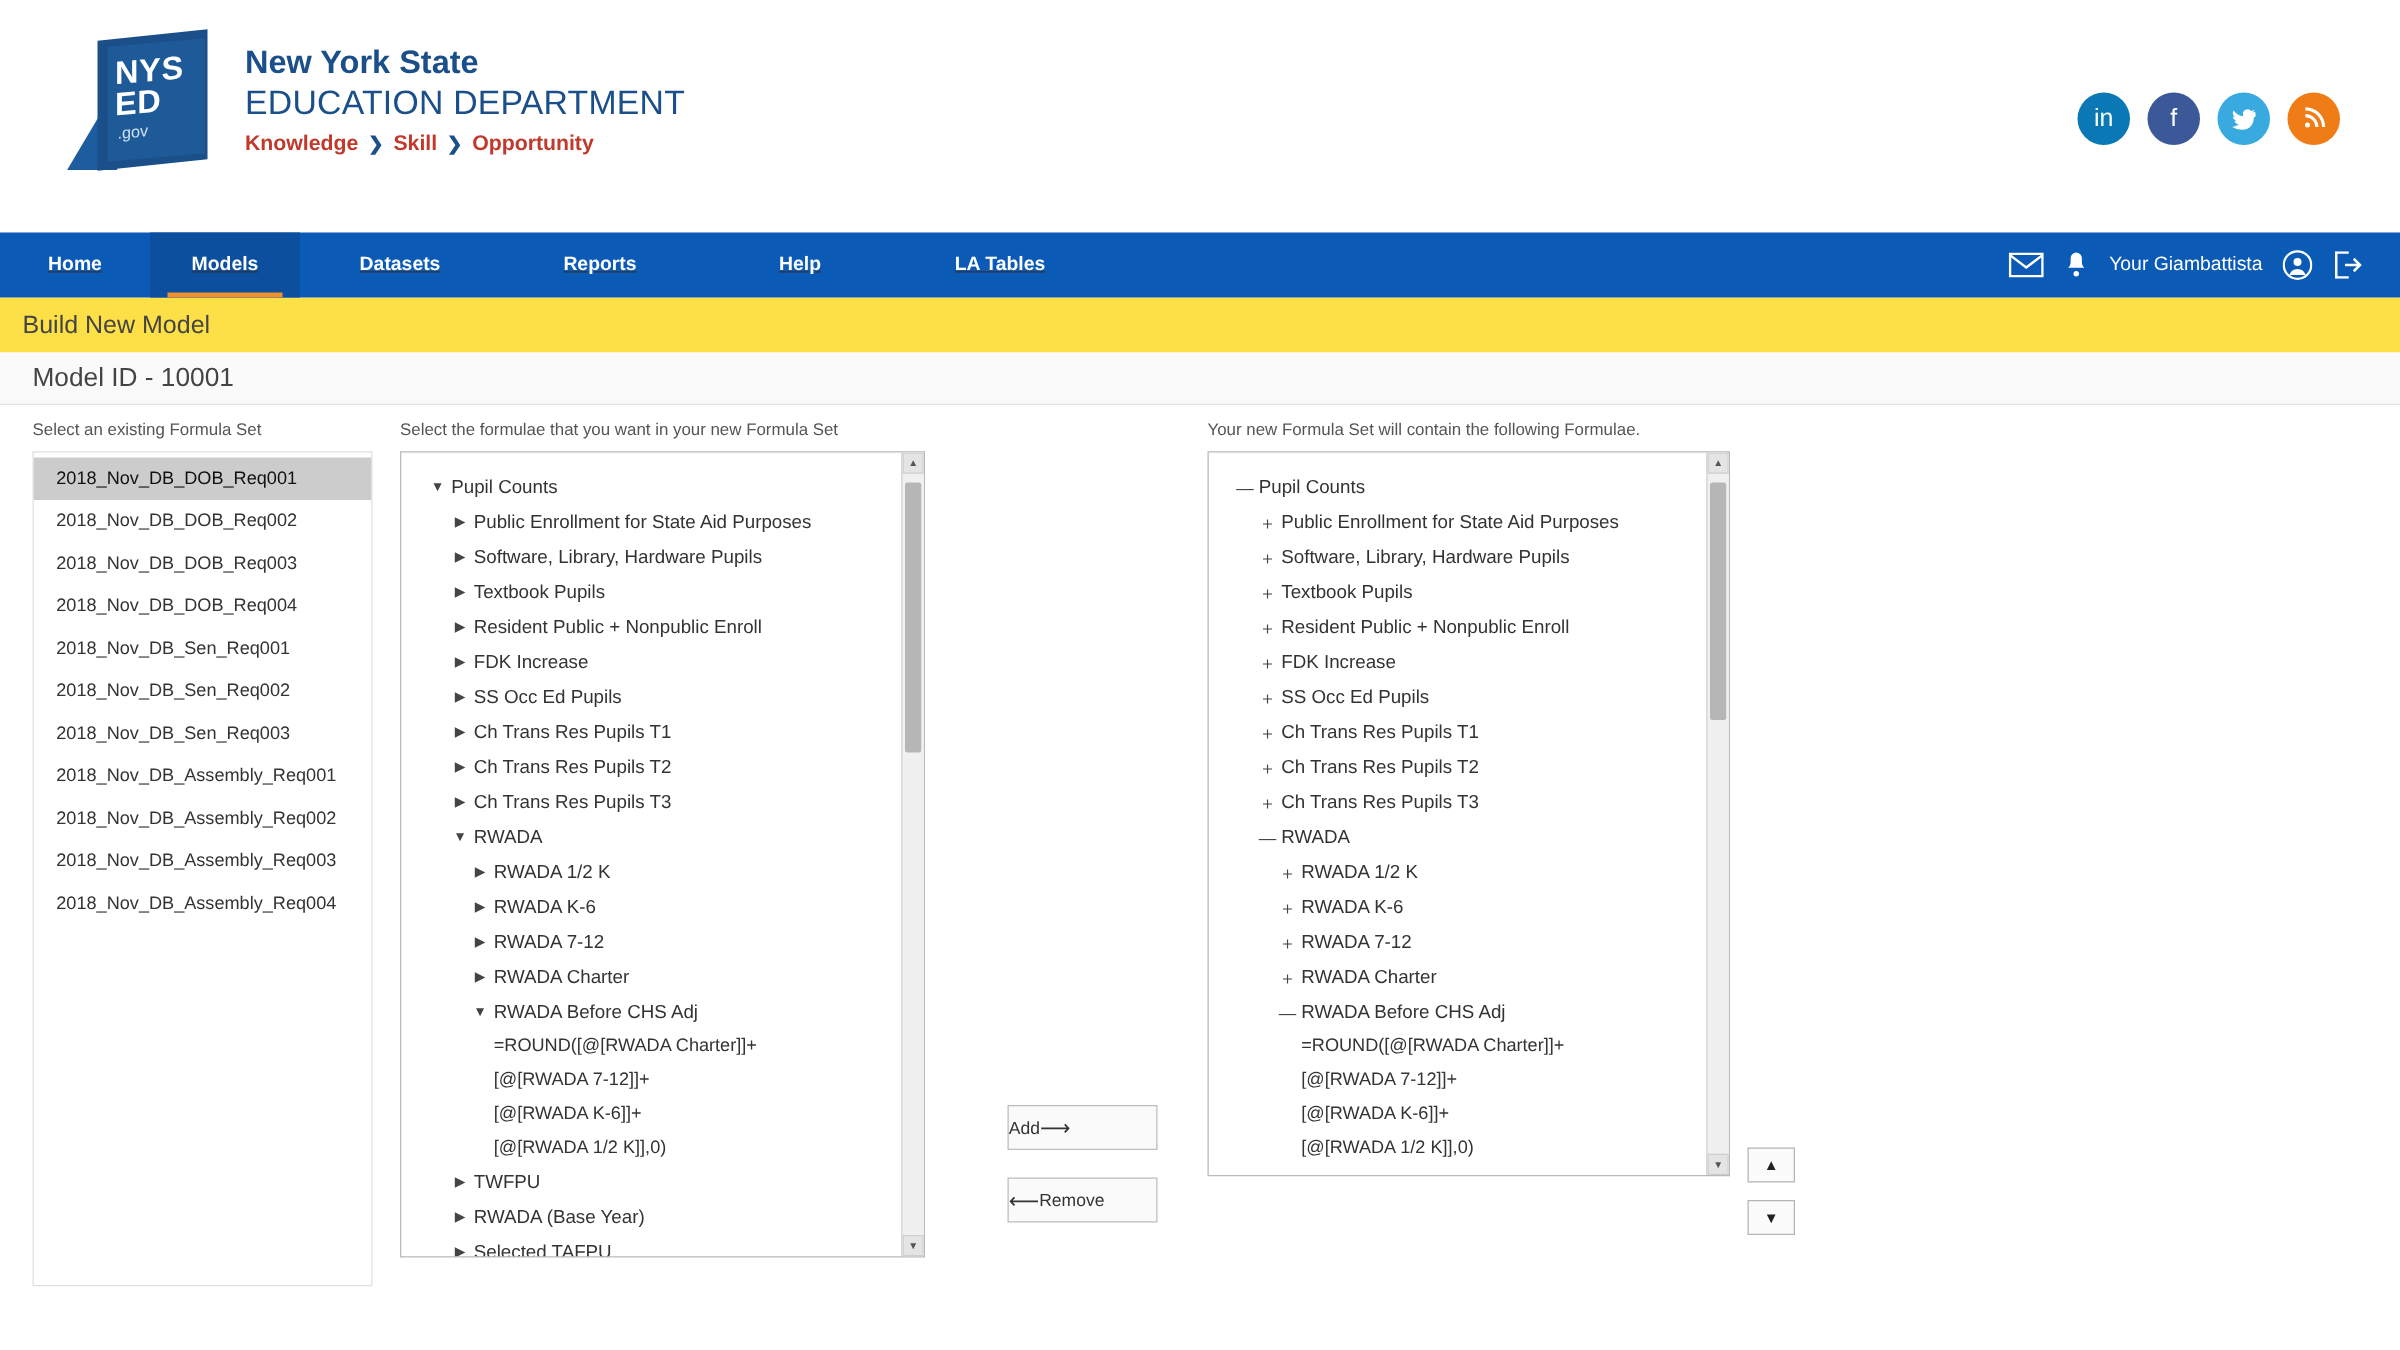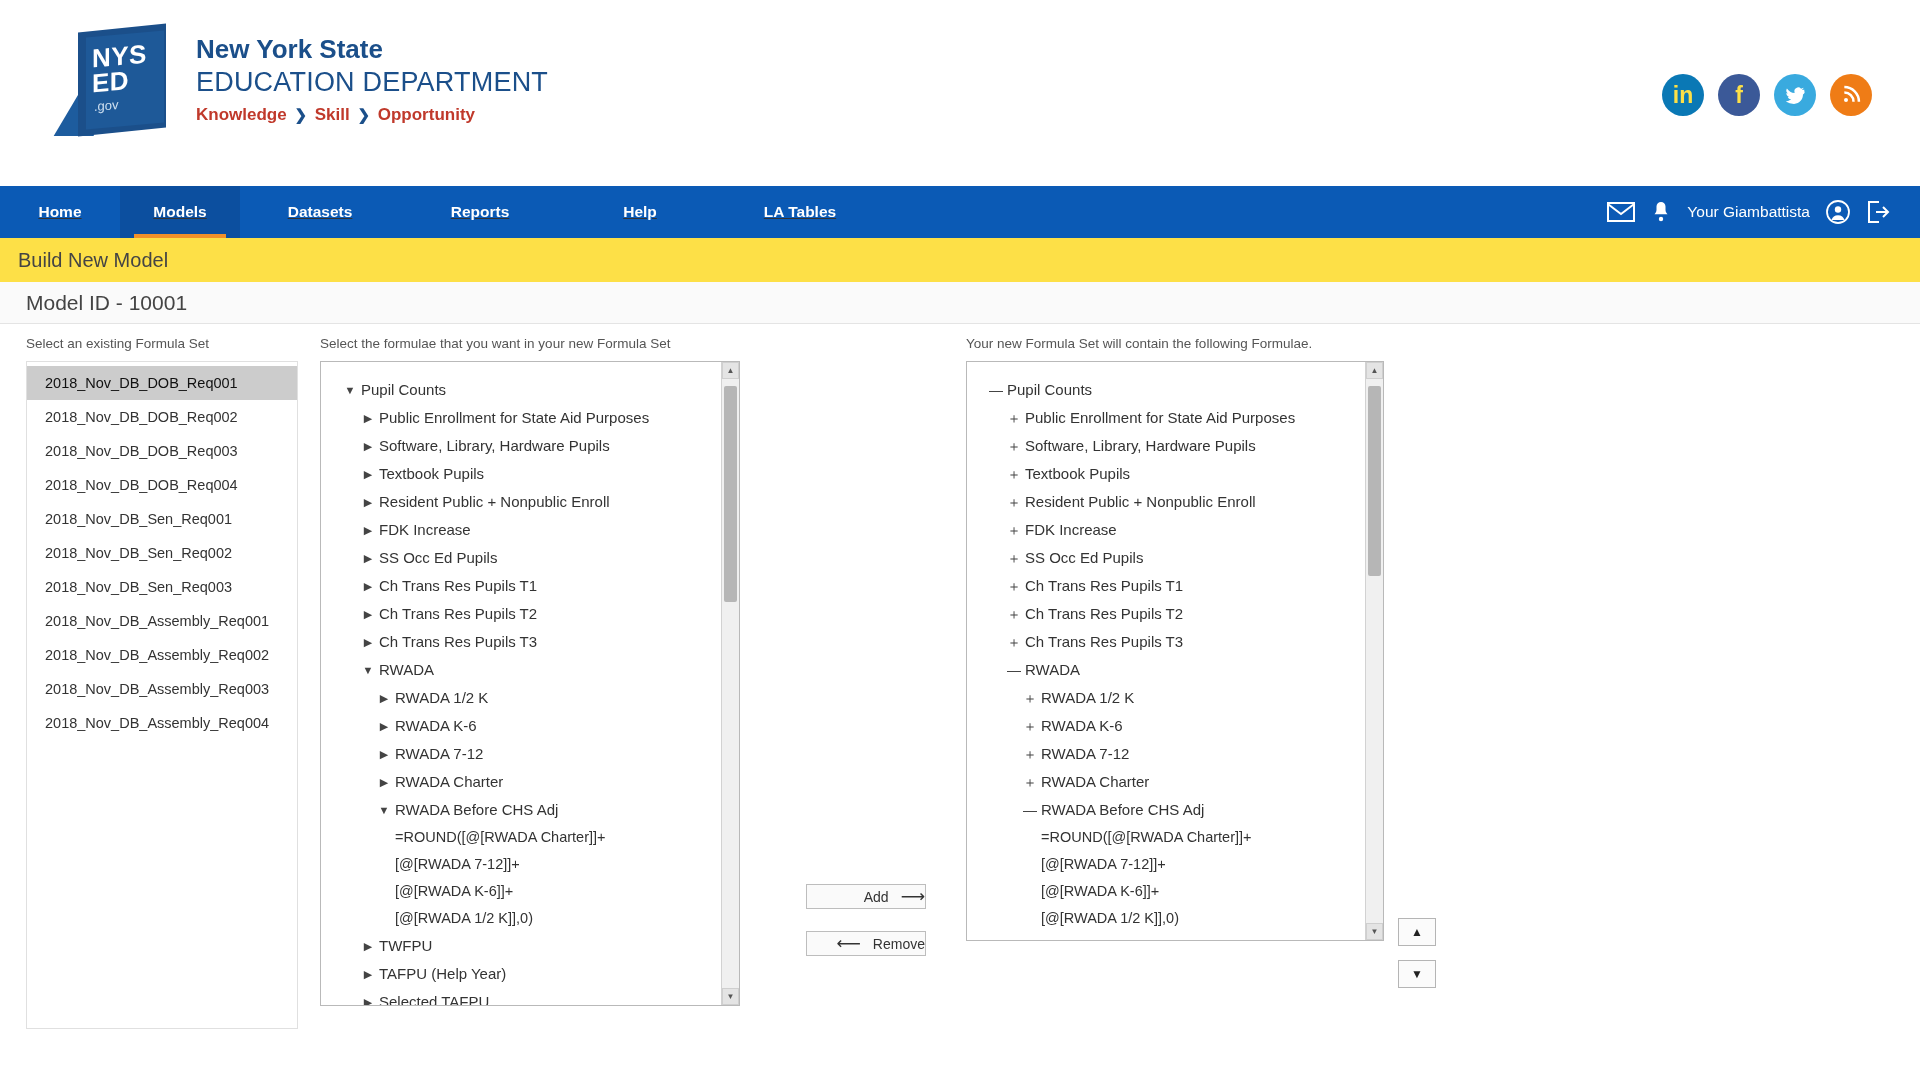--- a/index.html
+++ b/index.html
@@ -83,21 +83,21 @@
   .logo-text .l3 .chev { color: #1b4f8a; font-size: 15px; padding: 0 3px; }
 
   .social {
     position: absolute;
     right: 48px; top: 74px;
     display: flex; gap: 14px;
   }
   .social .s {
     width: 42px; height: 42px; border-radius: 50%;
     display: flex; align-items: center; justify-content: center;
-    color: #fde047; font-weight: bold; font-size: 23px;
+    color: #ffffff; font-weight: normal; font-size: 20px;
   }
   .s.li { background: #0a78b5; }
   .s.fb { background: #3b5998; }
   .s.tw { background: #39aadf; }
   .s.rss { background: #ef7c16; }
 
   
   .nav {
     height: 52px;
     background: #0b5ab5;
@@ -251,23 +251,22 @@
   .mid-btns {
     position: absolute;
     left: 806px; top: 560px;
     width: 120px;
   }
   .btn {
     border: 1px solid #bdbdbd;
     background: #fafafa;
     color: #333;
     font-size: 14px;
-    height: 25px;
-    display: flex; align-items: center; justify-content: flex-end;
-    gap: 12px;
+    height: 36px;
+    display: flex; align-items: center; justify-content: flex-start;
     cursor: pointer;
   }
   .mid-btns .btn { width: 120px; }
   .mid-btns .btn + .btn { margin-top: 22px; }
   .arrow-r, .arrow-l { font-size: 17px; line-height: 1; }
 
   
   .updown {
     position: absolute;
     left: 1398px; top: 594px;
@@ -488,21 +487,21 @@
           </div>
         <div class="node d4 formula">
             <span>[@[RWADA 1/2 K]],0)</span>
           </div>
         <div class="node d2">
             <span class="bullet">▶</span>
             <span>TWFPU</span>
           </div>
         <div class="node d2">
             <span class="bullet">▶</span>
-            <span>TAFPU (Help Year)</span>
+            <span>RWADA (Base Year)</span>
           </div>
         <div class="node d2">
             <span class="bullet">▶</span>
             <span>Selected TAFPU</span>
           </div>
 
       </div>
       <div class="vscroll">
         <div class="arrow">▲</div>
         <div class="thumb" style="top:24px;height:216px;"></div>

